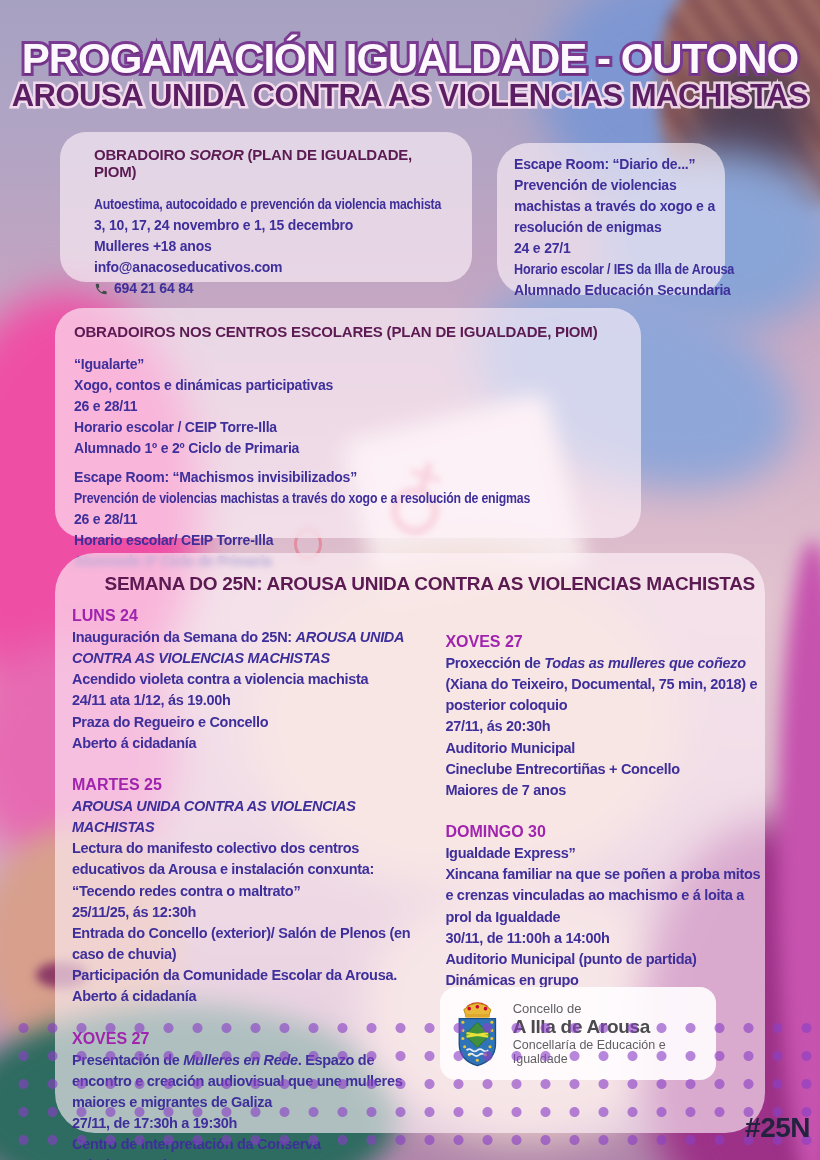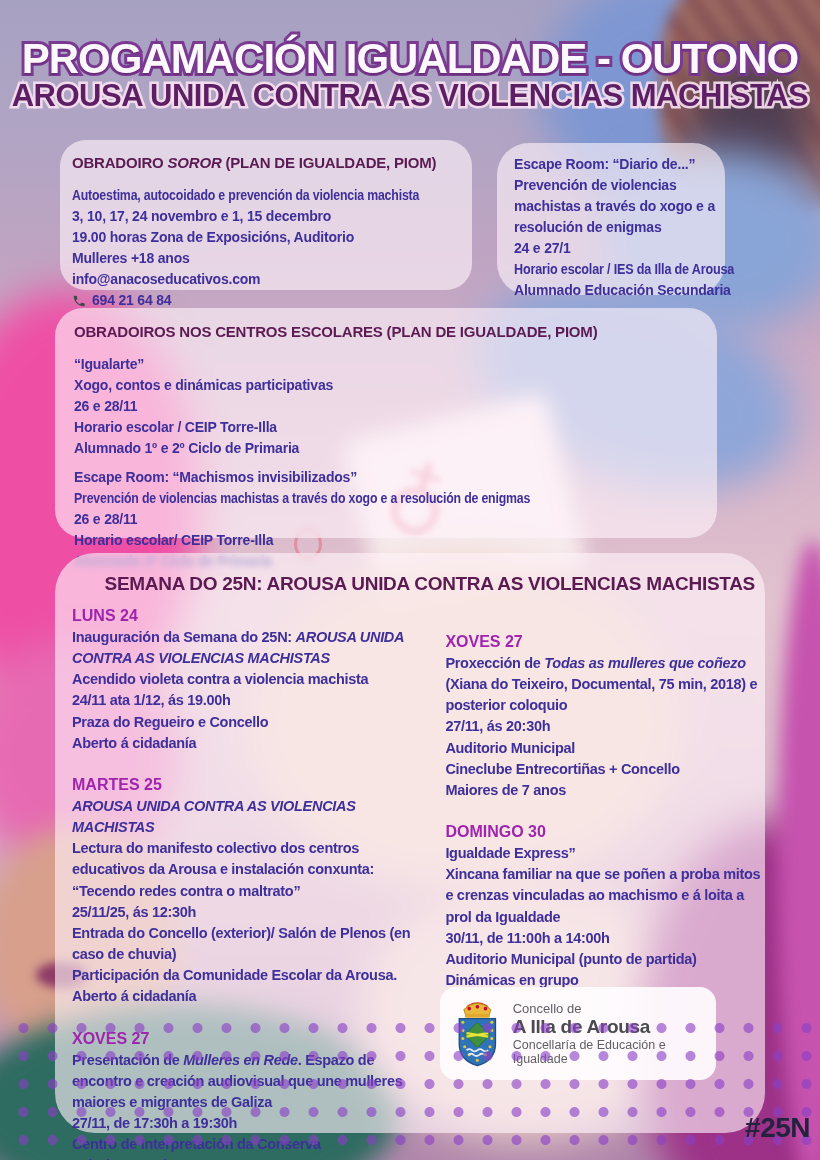--- a/index.html
+++ b/index.html
@@ -89,47 +89,46 @@
     <div class="blob" style="left:360px;top:880px;width:330px;height:260px;background:#e9cfc8"></div>
     <div class="blob" style="left:640px;top:820px;width:270px;height:430px;background:#9c3187"></div>
     <div class="blob" style="left:778px;top:540px;width:70px;height:650px;background:#c653ae;filter:blur(9px)"></div>
     <div class="venus">♀</div>
     <div class="ring"></div>
   </div>
 
   <div class="title">PROGAMACIÓN IGUALDADE - OUTONO</div>
   <div class="subtitle">AROUSA UNIDA CONTRA AS VIOLENCIAS MACHISTAS</div>
 
-  <div class="boxcard" style="left:60px;top:140px;width:412px;height:150px;padding:14px 14px 12px 12px;border-radius:26px">
+  <div class="boxcard" style="left:60px;top:132px;width:412px;height:150px;padding:14px 14px 12px 34px;border-radius:26px">
     <div class="hd">
       <span>OBRADOIRO </span><em>SOROR</em><span> (PLAN DE IGUALDADE, PIOM)</span>
     </div>
     <div class="gap14"></div>
     <div class="ln squeeze">Autoestima, autocoidado e prevención da violencia machista</div>
     <div class="ln">3, 10, 17, 24 novembro e 1, 15 decembro</div>
-    <div class="ln">19.00 horas Zona de Exposicións, Auditorio</div>
     <div class="ln">Mulleres +18 anos</div>
     <div class="ln">info@anacoseducativos.com</div>
     <div class="ln phone-line">
       <svg width="14" height="14" viewBox="0 0 24 24" fill="#3f4d4a">
           <path d="M6.6 10.8c1.5 3 3.9 5.4 6.9 6.9l2.3-2.3c.3-.3.7-.4 1.1-.2 1.2.4 2.5.6 3.8.6.6 0 1 .4 1 1V20c0 .6-.4 1-1 1C10.6 21 3 13.4 3 4c0-.6.4-1 1-1h3.5c.6 0 1 .4 1 1 0 1.3.2 2.6.6 3.8.1.4 0 .8-.2 1.1l-2.3 2.3z"></path>
         </svg>
       <span>694 21 64 84</span>
     </div>
   </div>
 
   <div class="boxcard" style="left:497px;top:143px;width:228px;height:152px;padding:11px 10px 10px 17px;border-radius:32px">
     <div class="ln">Escape Room: “Diario de...”</div>
     <div class="ln wrapln">Prevención de violencias machistas a través do xogo e a resolución de enigmas</div>
     <div class="ln">24 e 27/1</div>
     <div class="ln squeeze2">Horario escolar / IES da Illa de Arousa</div>
     <div class="ln">Alumnado Educación Secundaria</div>
   </div>
 
-  <div class="boxcard" style="left:55px;top:308px;width:662px;height:230px;padding:15px 12px 12px 19px;border-radius:28px">
+  <div class="boxcard" style="left:55px;top:308px;width:586px;height:230px;padding:15px 12px 12px 19px;border-radius:28px">
     <div class="hd">OBRADOIROS NOS CENTROS ESCOLARES  (PLAN DE IGUALDADE, PIOM)</div>
     <div class="gap14"></div>
     <div class="ln">“Igualarte”</div>
     <div class="ln">Xogo, contos e dinámicas participativas</div>
     <div class="ln">26 e 28/11</div>
     <div class="ln">Horario escolar / CEIP Torre-Illa</div>
     <div class="ln">Alumnado 1º e 2º Ciclo de Primaria</div>
     <div class="gap8"></div>
     <div class="ln">Escape Room: “Machismos invisibilizados”</div>
     <div class="ln squeeze">Prevención de violencias machistas a través do xogo e a resolución de enigmas</div>

